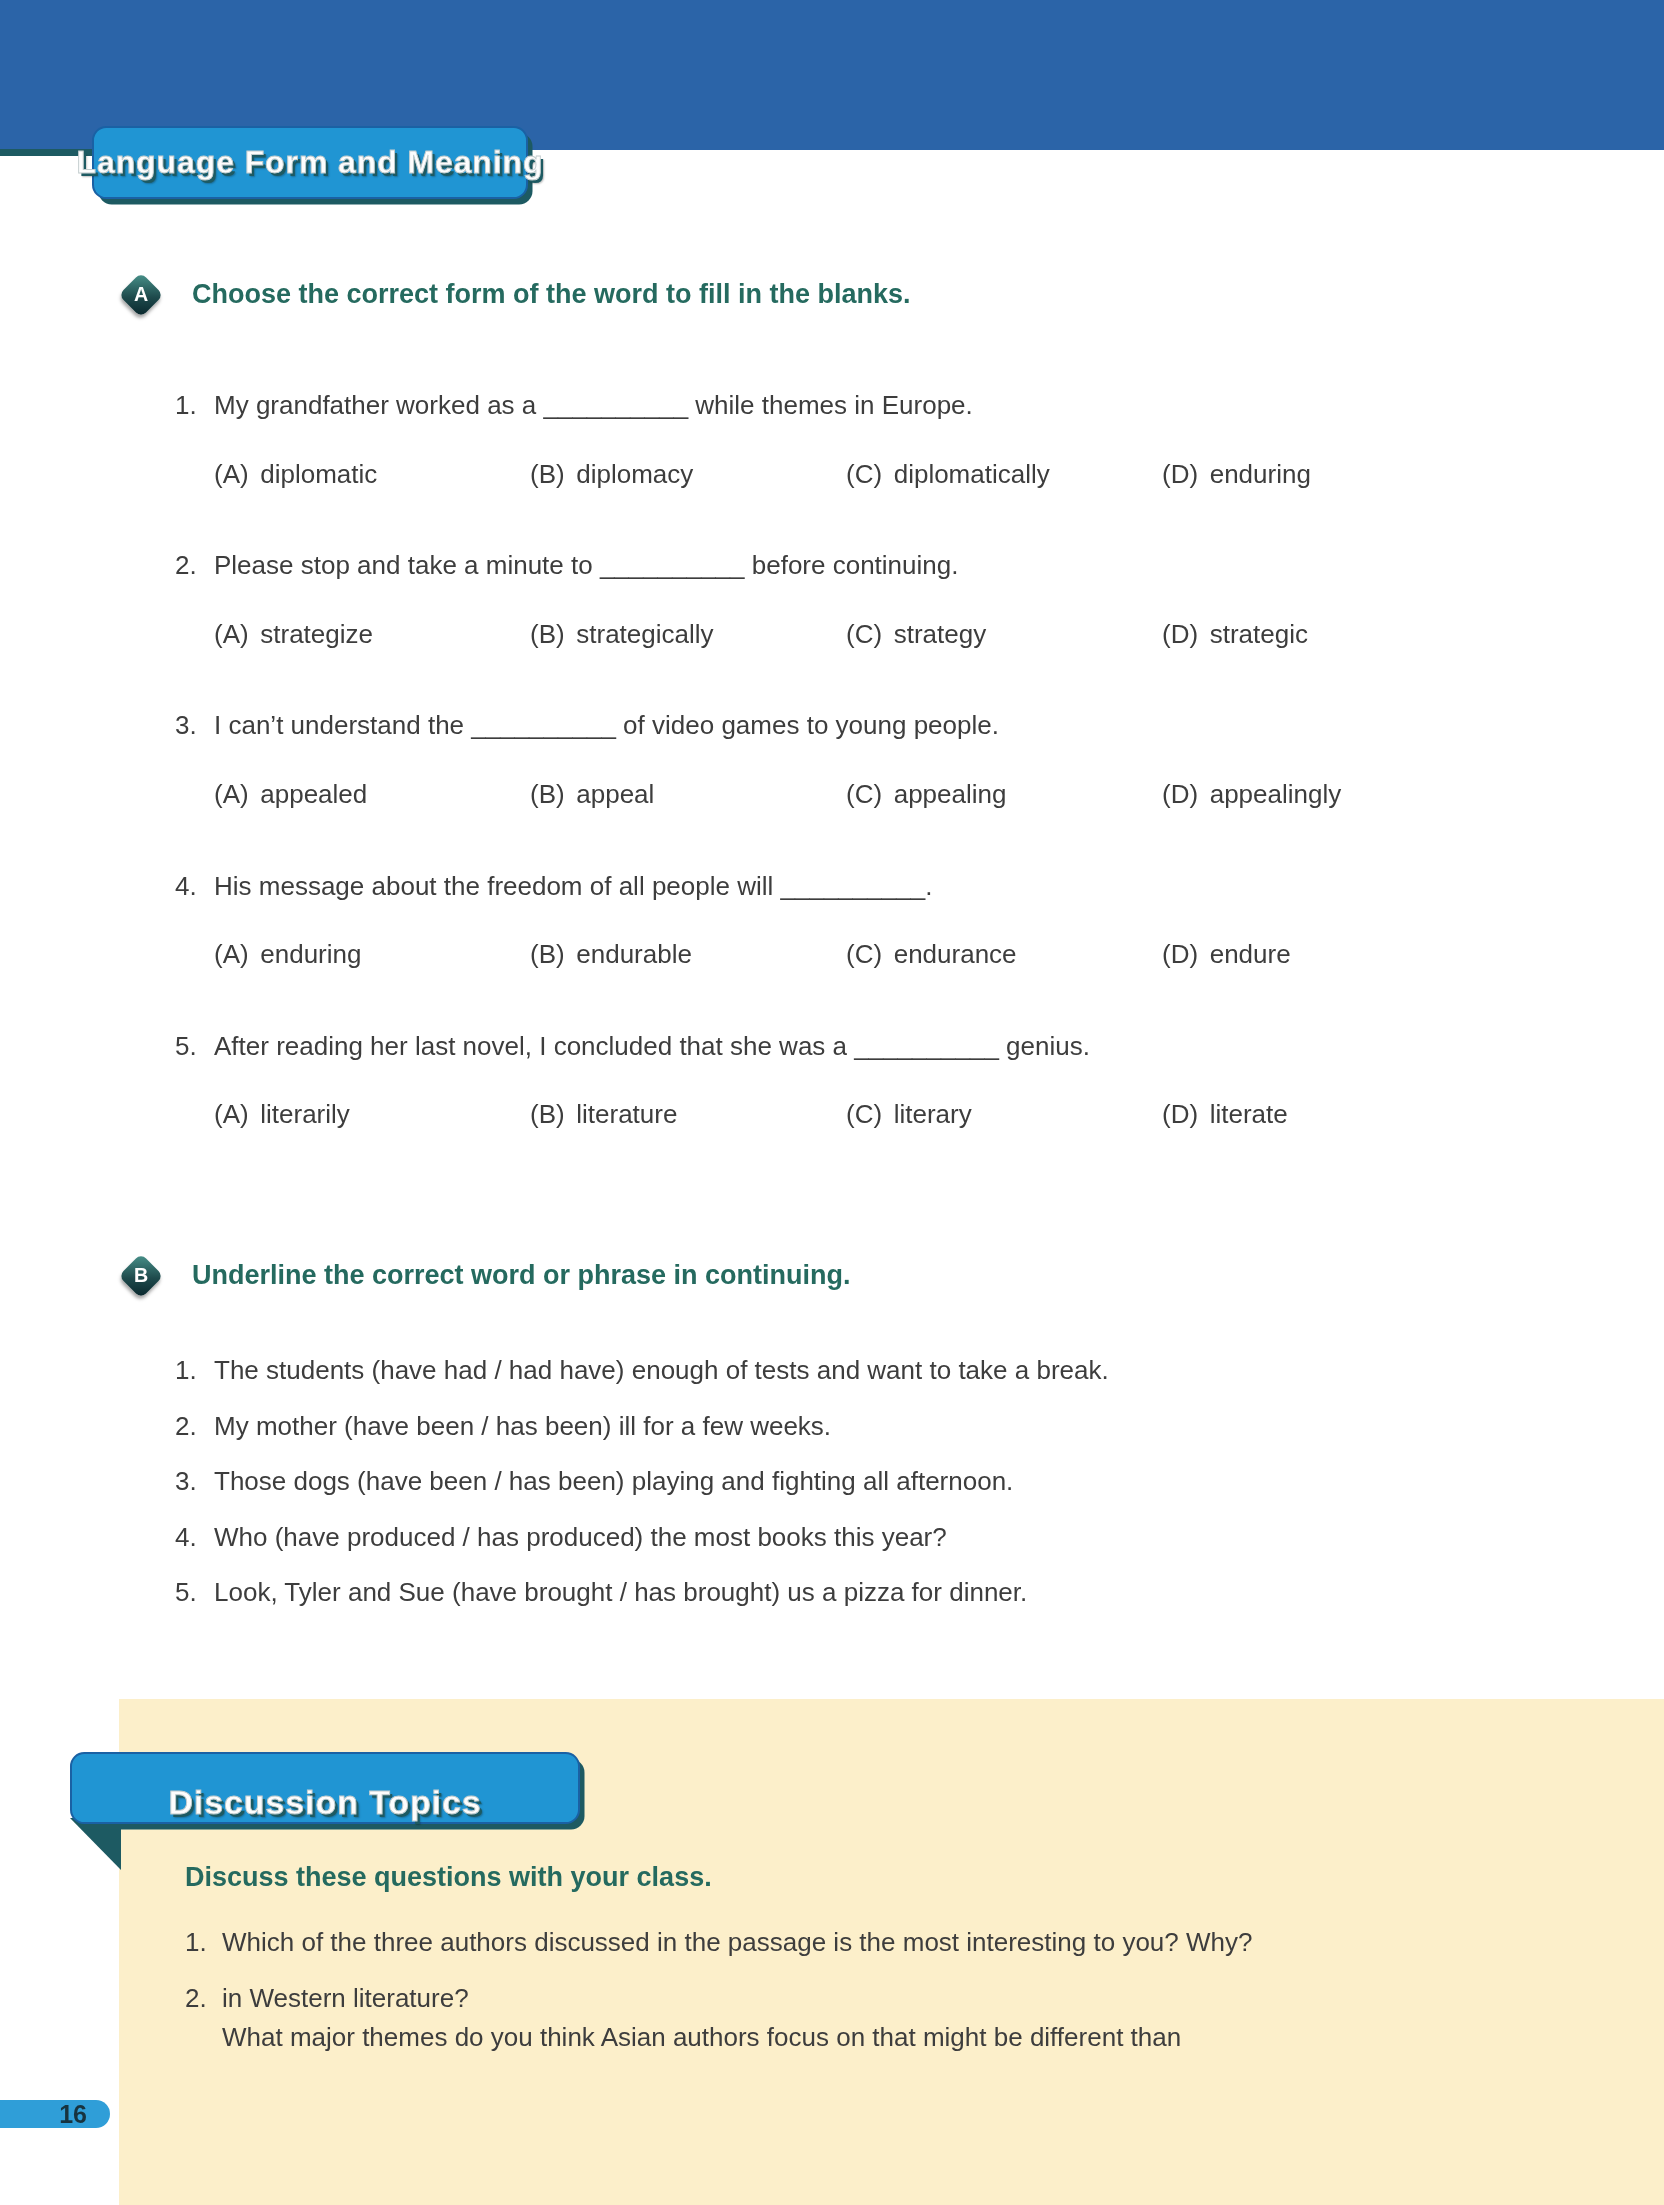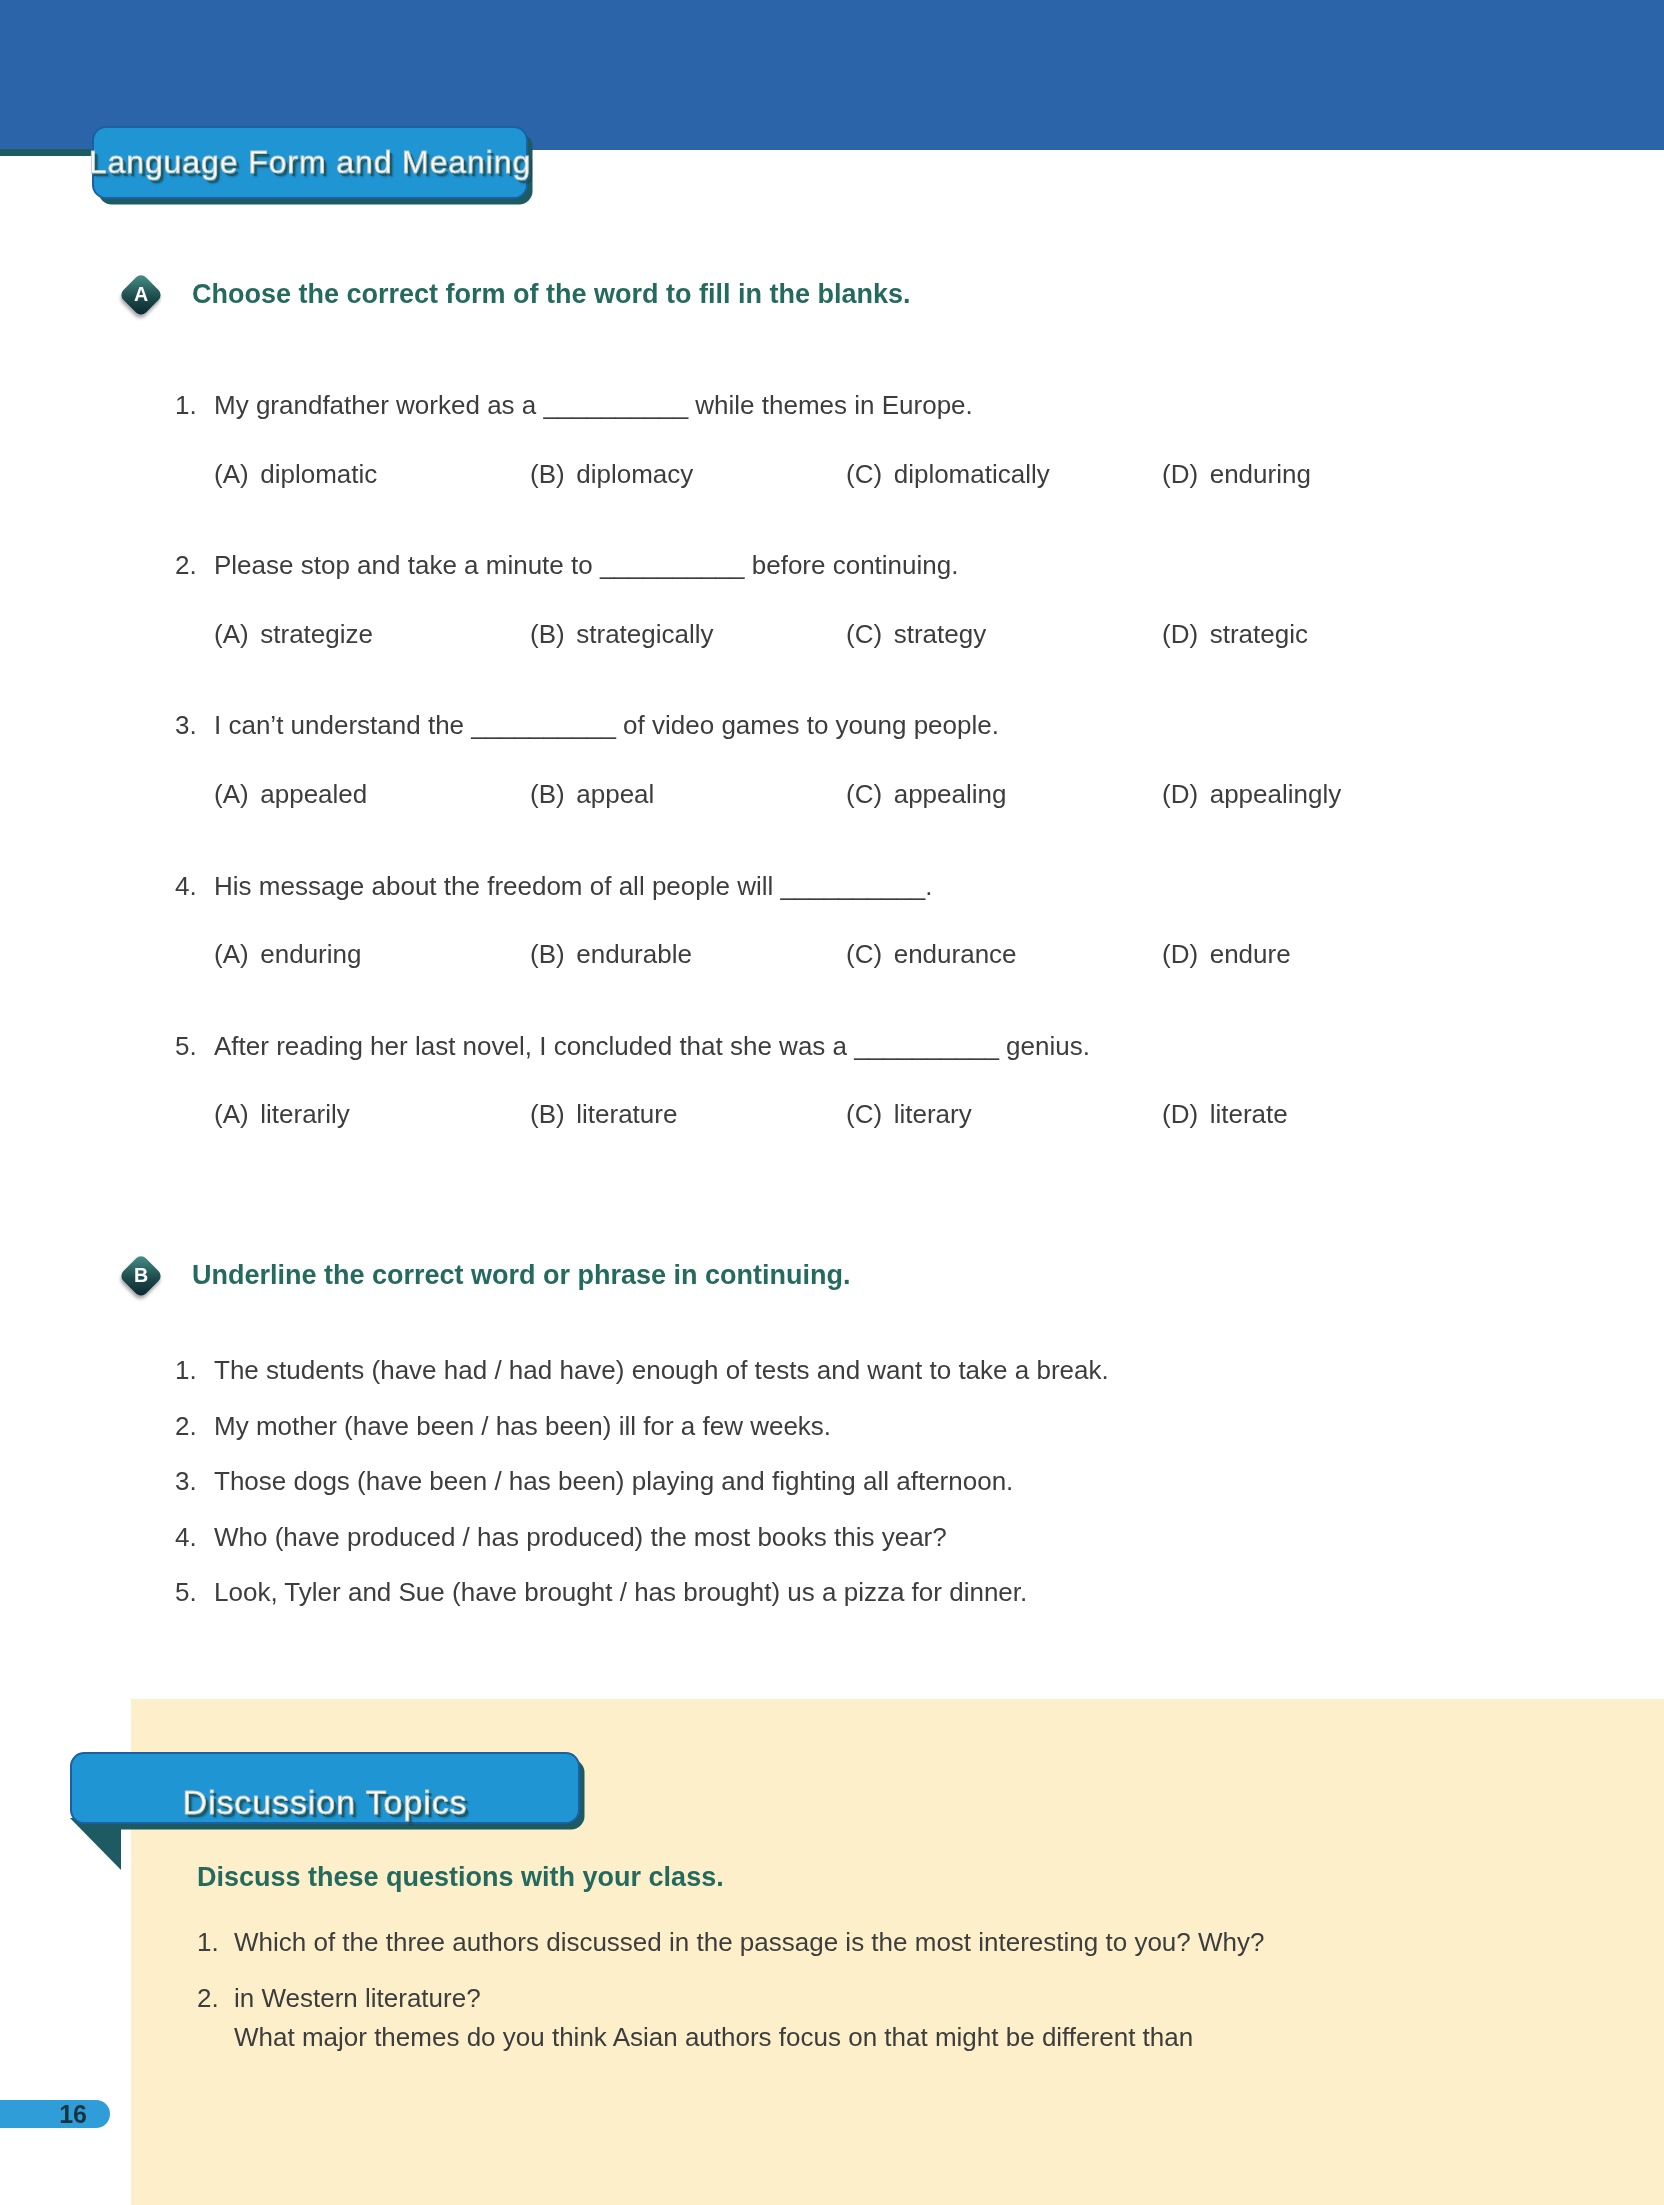--- a/index.html
+++ b/index.html
@@ -16,21 +16,21 @@
   
   .banner {
     position:absolute; box-sizing:border-box;
     background:#2095d3; border:2.7px solid #1a61a4; border-radius:14.3px;
     box-shadow:5.4px 6.3px 0 -0.9px #1d5a62;
     display:flex; align-items:center; justify-content:center;
   }
   .banner-top { left:92px; top:126px; width:436px; height:73px; }
   .banner-discussion { left:70px; top:1752px; width:510px; height:72px; z-index:3;align-items:flex-end; }
   .banner-text {
-    color:#fdfdfd; font-weight:normal; letter-spacing:0.9px;
+    color:#fdfdfd; font-weight:bold; letter-spacing:0.9px;
     -webkit-text-stroke:0.9px #c2cccd;
     text-shadow:2.7px 2.7px 0 #1d5a62, 3.6px 3.6px 1.8px rgba(0,0,0,0.25);
     white-space:nowrap;
   }
   .banner-top .banner-text { font-size:32px; }
   .banner-discussion .banner-text { font-size:34px; }
   .ribbon-fold {
     position:absolute; left:70px; top:1818px; width:51px; height:52px;
     background:#1d5a62; clip-path:polygon(0 0, 100% 0, 100% 100%); z-index:2;
   }
@@ -60,21 +60,21 @@
   .q-text { flex:1; }
   .opt-row { display:flex; margin:39px 0 0 39px; font-size:26px; line-height:29.6px; }
   .opt { width:316px; display:inline-flex; gap:11.6px; }
   .opt:last-child { width:auto; }
 
   
   .b-list { margin:48px 0 0 50px; padding:0; list-style:none; }
   .b-item { display:flex; font-size:26px; line-height:29.6px; margin-bottom:26px; }
 
   
-  .cream-panel { position:absolute; left:119px; top:1699px; right:0; bottom:0; background:#fcefca; z-index:1;margin-left:12px; }
+  .cream-panel { position:absolute; left:119px; top:1699px; right:0; bottom:0; background:#fcefca; z-index:1; }
   .disc-title { position:absolute; left:66px; top:163px; margin:0; color:#256a5f; font-size:27px; font-weight:bold; }
   .disc-list { position:absolute; left:66px; top:224px; margin:0; padding:0; list-style:none; }
   .disc-item { display:flex; font-size:26px; line-height:39px; margin-bottom:17px; }
   .disc-num { flex:0 0 37px; }
 
   
   .page-badge {
     position:absolute; left:0; top:2100px; width:110px; height:28px;
     background:#2f9ed8; border-radius:0 22.4px 22.4px 0; z-index:4;
     display:flex; align-items:center; justify-content:flex-end;

